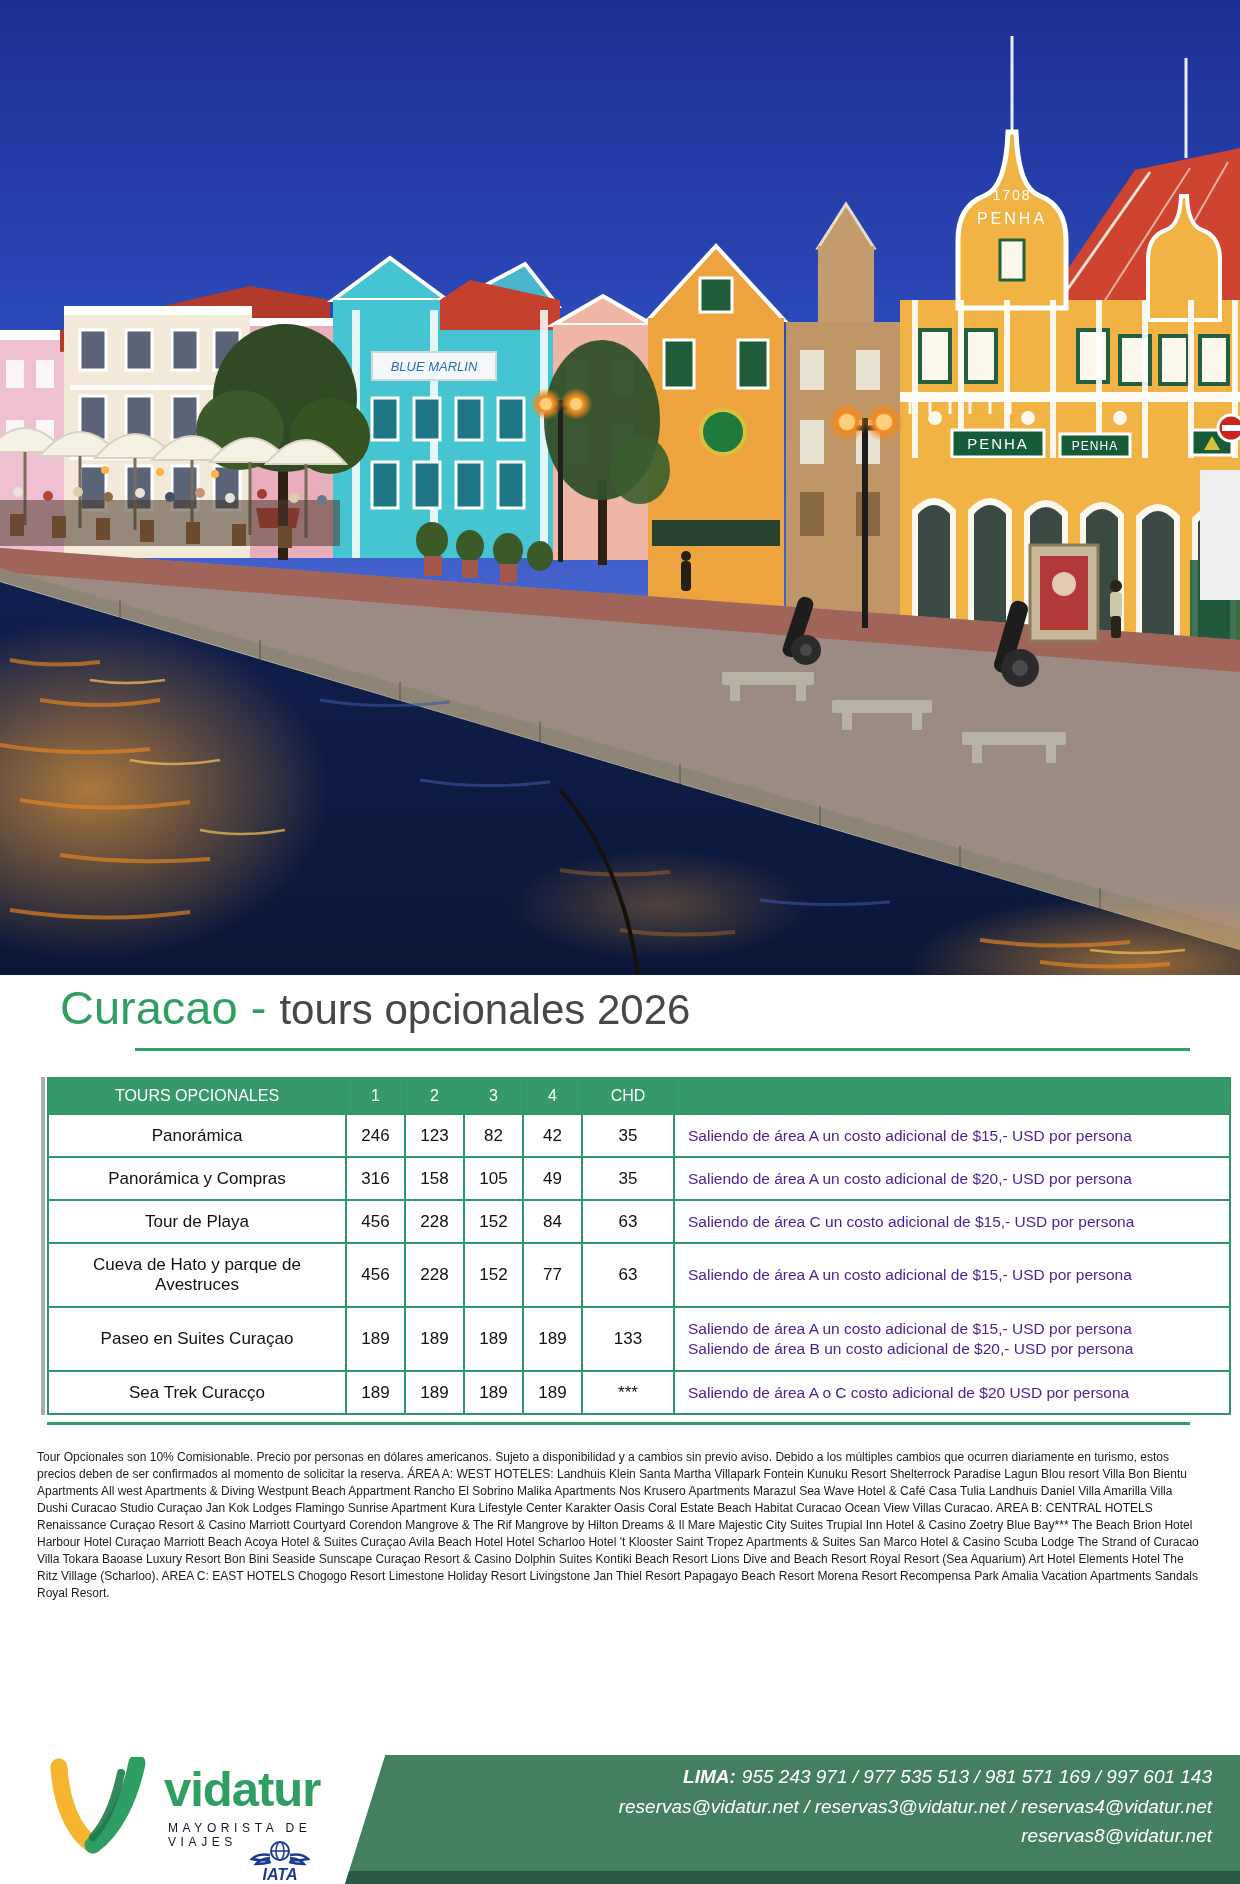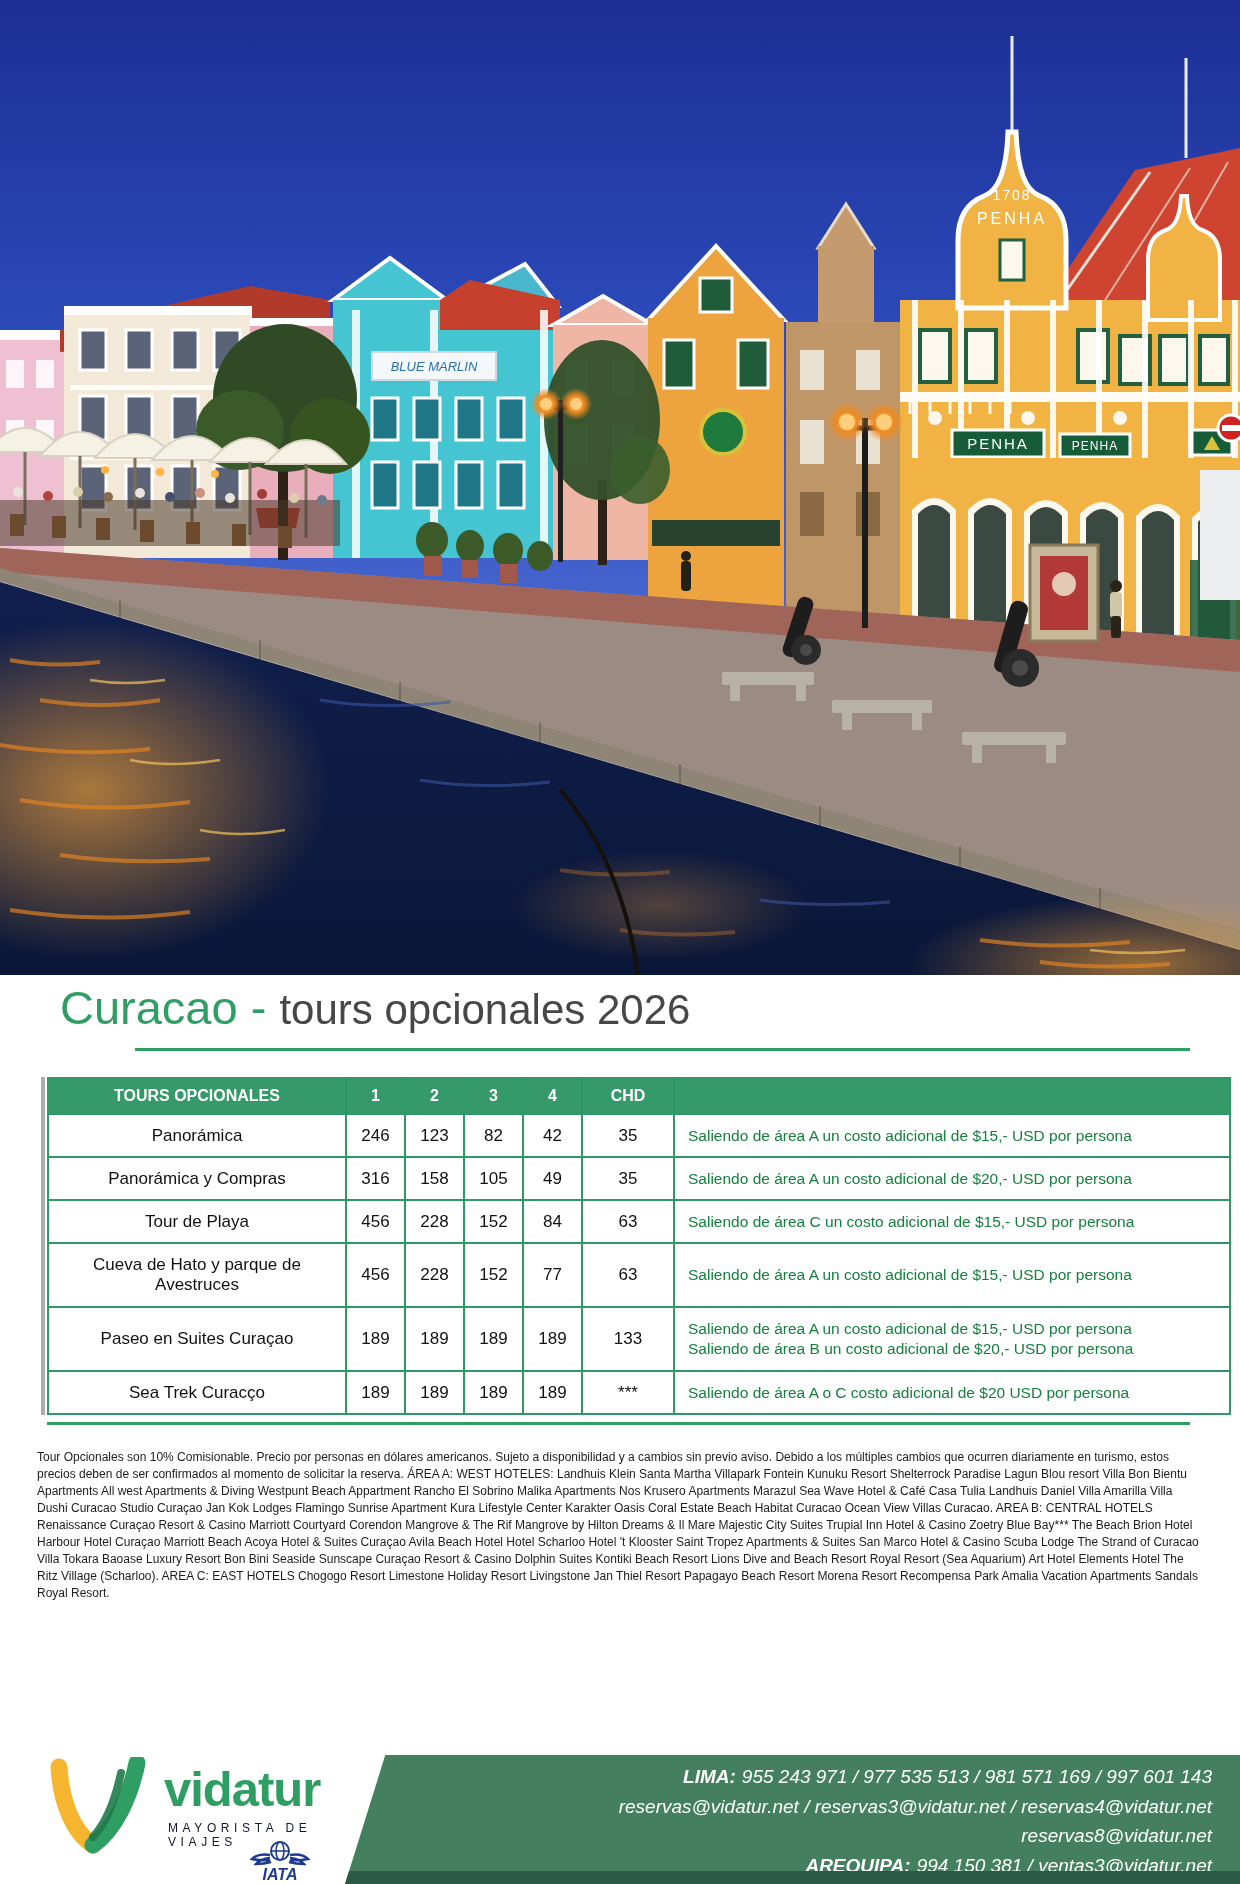--- a/index.html
+++ b/index.html
@@ -11,25 +11,25 @@
   .title-block{margin:8px 0 0 60px;}
   .title-block h1{margin:0;font-weight:400;line-height:1.05;}
   .t-green{color:#2f9e63;font-size:47px;}
   .t-gray{color:#474747;font-size:42px;}
   .title-rule{height:3px;background:#2f9e63;margin:16px 50px 0 75px;}
   
   .table-zone{position:relative;margin:26px 0 0 47px;}
   .table-accent{position:absolute;left:-6px;top:0;bottom:0;width:4px;background:#a9adab;}
   table.tours{border-collapse:collapse;table-layout:fixed;width:1146px;}
   table.tours td,table.tours th{border:2px solid #2e9869;vertical-align:middle;}
-  table.tours th{background:#35996a;color:#fff;font-size:16px;font-weight:bold;
+  table.tours th{background:#35996a;color:#fff;font-size:16px;font-weight:normal;
                  height:32px;padding:1px 2px;}
   td.c-name{text-align:center;font-size:17px;color:#111;padding:4px 8px;}
   td.c-p,td.c-chd{text-align:center;font-size:17px;color:#111;padding:4px 2px;}
-  td.c-notes{text-align:left;font-size:15.5px;color:#15803d;padding:4px 10px 4px 13px;line-height:1.3;}
+  td.c-notes{text-align:left;font-size:15.5px;color:#4c1d95;padding:4px 10px 4px 13px;line-height:1.3;}
   .c-name{width:292px}.c-p{width:53px}.c-chd{width:86px}.c-notes{width:550px}
   tr.r-std td{height:33px;}
   tr.r-tall td{height:54px;}
   .table-rule{height:3px;background:#2f9e63;margin:7px 50px 0 47px;}
   
   .disclaimer{margin:24px 34px 0 37px;font-size:12px;line-height:1.41;color:#1c1c1c;
               text-align:left;}
   
   .footer{position:absolute;left:0;right:0;bottom:0;height:139px;background:#fff;}
   .footer-green{position:absolute;left:345px;top:10px;width:895px;height:129px;
@@ -517,18 +517,17 @@
         <line x1="23" y1="12" x2="41" y2="12" stroke="#1d3a8f" stroke-width="1.5"></line>
         <path d="M22,16 Q10,14 4,20 Q14,22 22,21 M22,19 Q12,20 8,25 Q16,25 23,23" stroke="#1d3a8f" stroke-width="2.5" fill="none"></path>
         <path d="M42,16 Q54,14 60,20 Q50,22 42,21 M42,19 Q52,20 56,25 Q48,25 41,23" stroke="#1d3a8f" stroke-width="2.5" fill="none"></path>
         <text x="32" y="41" font-size="16" font-weight="bold" font-style="italic" fill="#1d3a8f" text-anchor="middle">IATA</text>
       </svg>
     </div>
     <div class="footer-green">
       <div class="fl"><span class="flabel">LIMA:</span><span>955 243 971 / 977 535 513 / 981 571 169 / 997 601 143</span></div>
       <div class="fl">reservas@vidatur.net / reservas3@vidatur.net / reservas4@vidatur.net</div>
       <div class="fl">reservas8@vidatur.net</div>
-      <div class="fl"><span class="flabel">AREQUIPA:</span><span>994 150 381 / ventas3@vidatur.net</span></div>
       <div class="footer-darkstrip"></div>
     </div>
   </div>
 
 </div>
 
 </body></html>

